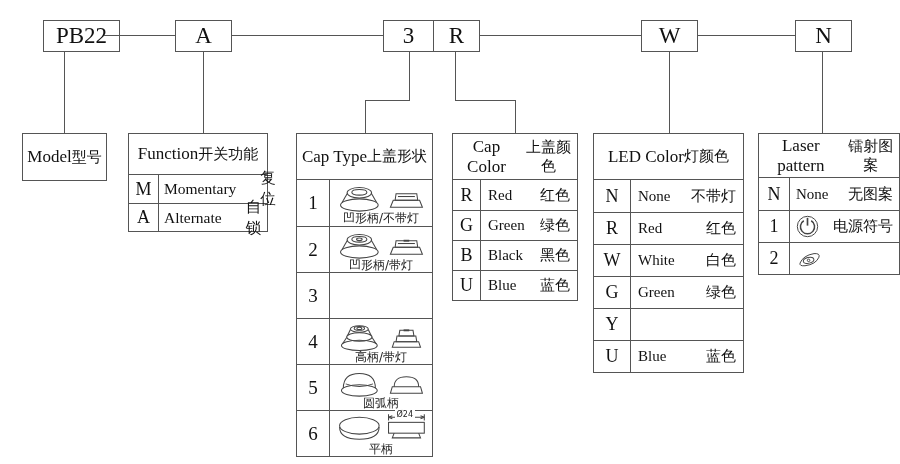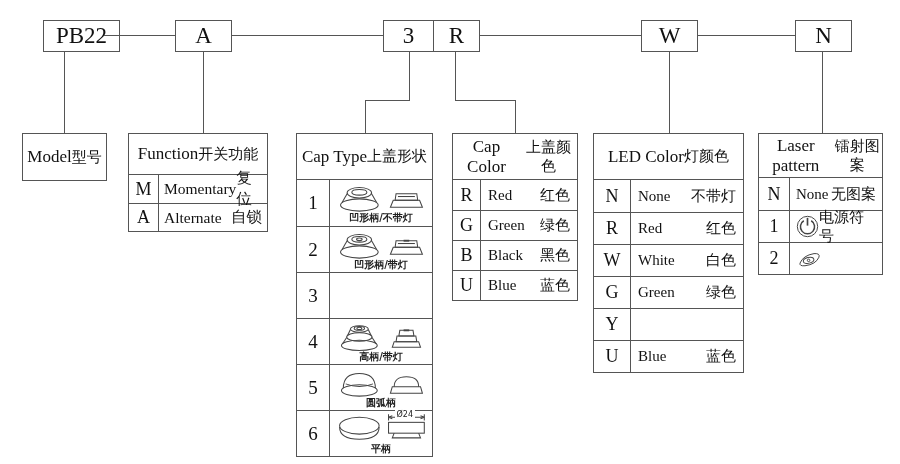--- a/index.html
+++ b/index.html
@@ -19,35 +19,35 @@
   .title-en{font-size:17px;line-height:20px;}
   .title-zh{font-size:15px;line-height:19px;}
   .kv-row{display:flex;border-top:1px solid #555;box-sizing:border-box;align-items:stretch;}
   .kv-row:first-child{border-top:none;}
   .kv-code{border-right:1px solid #555;display:flex;align-items:center;justify-content:center;
            font-size:18px;box-sizing:border-box;flex:none;}
   .kv-label{flex:1;display:flex;align-items:center;justify-content:space-between;
             padding:0 7px;font-size:15px;box-sizing:border-box;}
   .row-28{height:28px;} .row-30{height:30px;} .row-32{height:32px;}
   #function-rows .kv-code{width:30px;}
-  #function-rows .kv-label{font-size:15.5px;padding:0 5px;}
+  #function-rows .kv-label{font-size:15.5px;padding:0 5px;gap:24px;}
   #cap-color-rows .kv-code{width:28px;}
   #led-rows .kv-code{width:37px;}
   #laser-rows .kv-code{width:31px;}
   #laser-rows .kv-label{font-size:15px;padding:0 6px;}
   .icon-wrap{display:flex;align-items:center;}
   
   .cap-row{display:flex;border-top:1px solid #555;height:46px;box-sizing:border-box;}
   .cap-row:first-child{border-top:none;}
   .cap-num{width:33px;border-right:1px solid #555;display:flex;align-items:center;
            justify-content:center;font-size:19px;box-sizing:border-box;flex:none;}
   .cap-draw{flex:1;position:relative;display:flex;flex-direction:column;align-items:center;
             justify-content:flex-start;box-sizing:border-box;}
   .cap-draw svg{display:block;margin-top:1px;}
-  .cap-caption{font-size:10px;line-height:10px;color:#222;font-family:"DejaVu Sans",sans-serif;font-weight:bold;}
+  .cap-caption{font-size:12px;line-height:10px;color:#222;font-family:"DejaVu Sans",sans-serif;}
   .cap-dim{position:absolute;top:-1px;right:17px;font-size:8px;color:#222;
            font-family:"DejaVu Sans",sans-serif;background:#fff;padding:0 2px;line-height:9px;}
   svg .st{stroke:#444;fill:none;stroke-width:1.1;}
 </style>
 </head>
 <body>
 
 <div class="canvas">
 
   <div class="code-box" style="left:43px;width:77px;">PB22</div>
@@ -297,21 +297,21 @@
         <div class="kv-row row-32">
           <span class="kv-code">U</span>
           <span class="kv-label">
             <span>Blue</span>
             <span>蓝色</span>
           </span>
         </div>
       </div>
   </div>
 
-  <div class="tbl" style="left:758px;top:133px;width:125px;">
+  <div class="tbl" style="left:758px;top:133px;width:142px;">
     <div class="tbl-header" style="height:44px;">
       <div class="title-en">Laser pattern</div>
       <div class="title-zh">镭射图案</div>
     </div>
     <div id="laser-rows">
         <div class="kv-row row-32">
           <span class="kv-code">N</span>
           <span class="kv-label">
             <span>None</span>
             <span>无图案</span>

